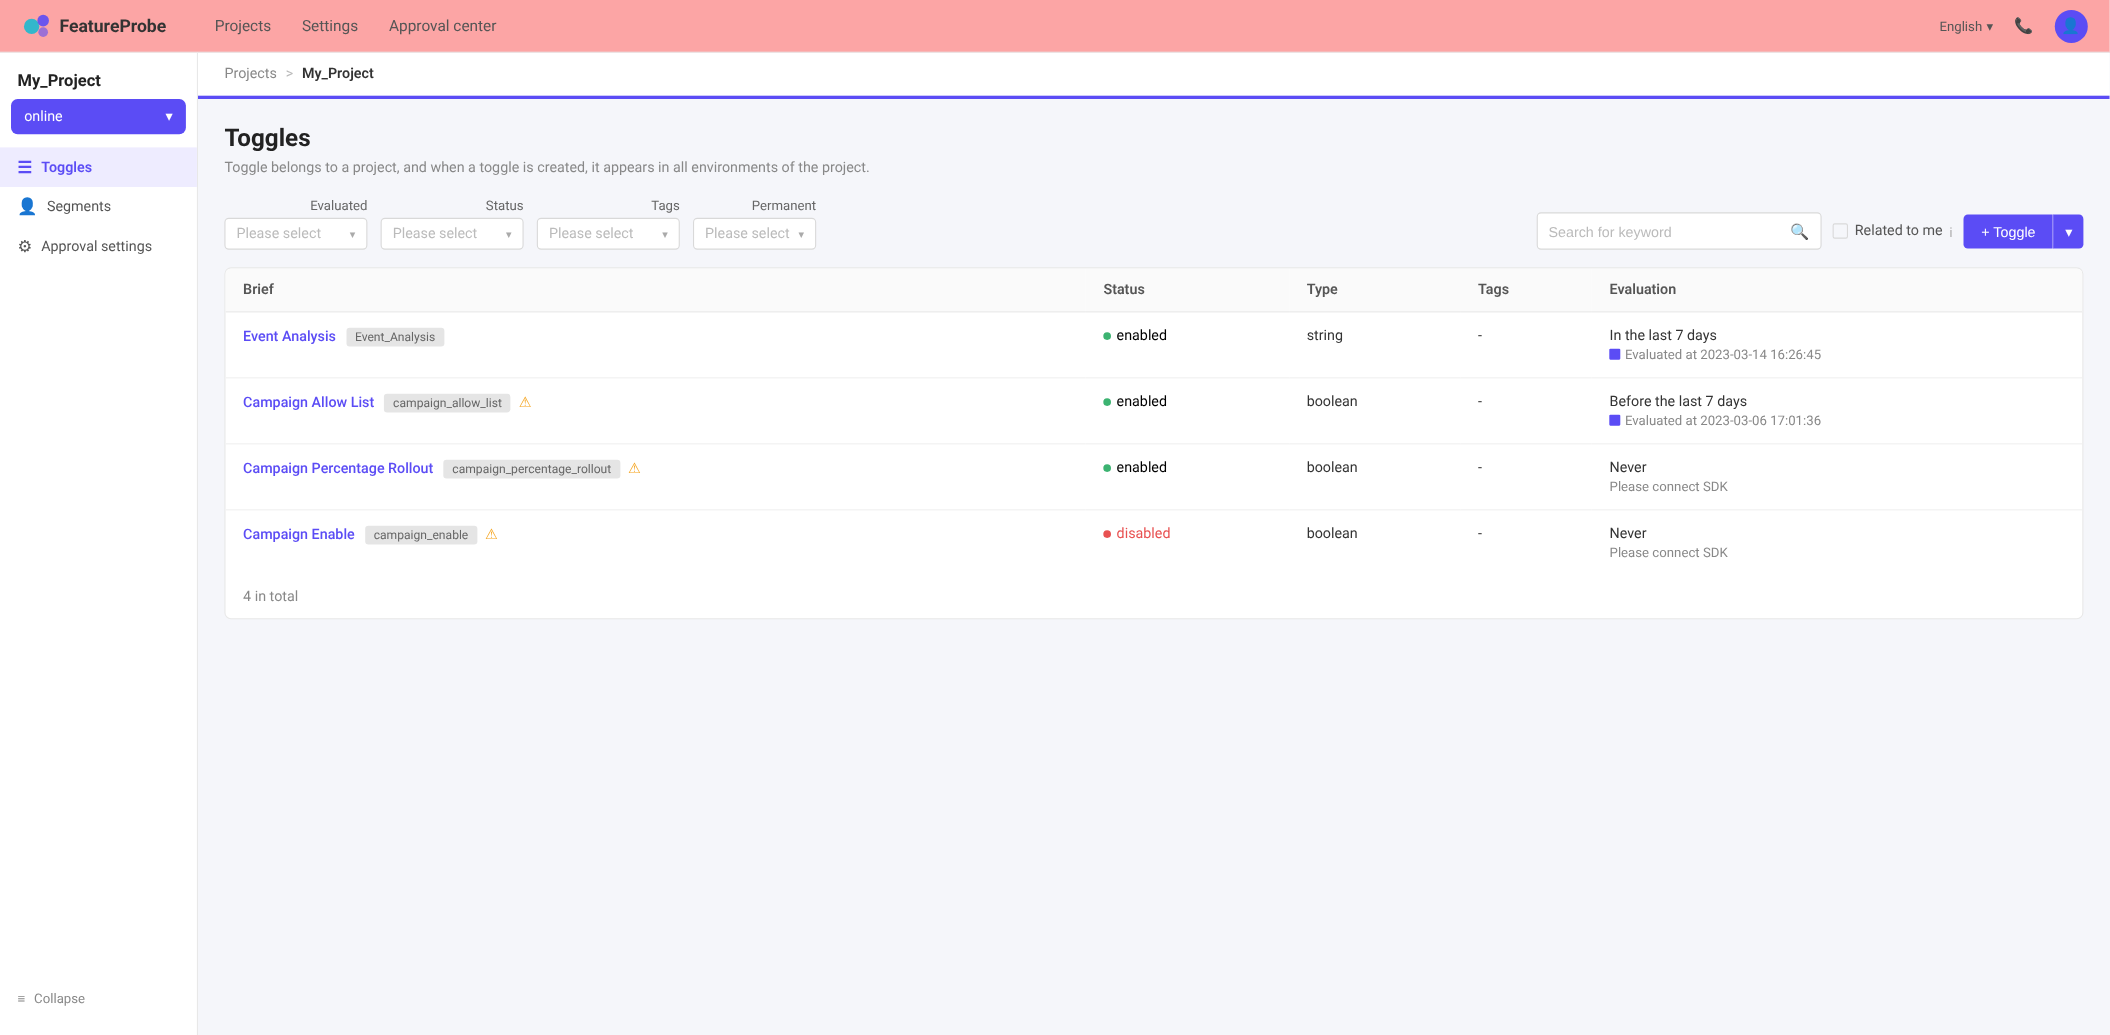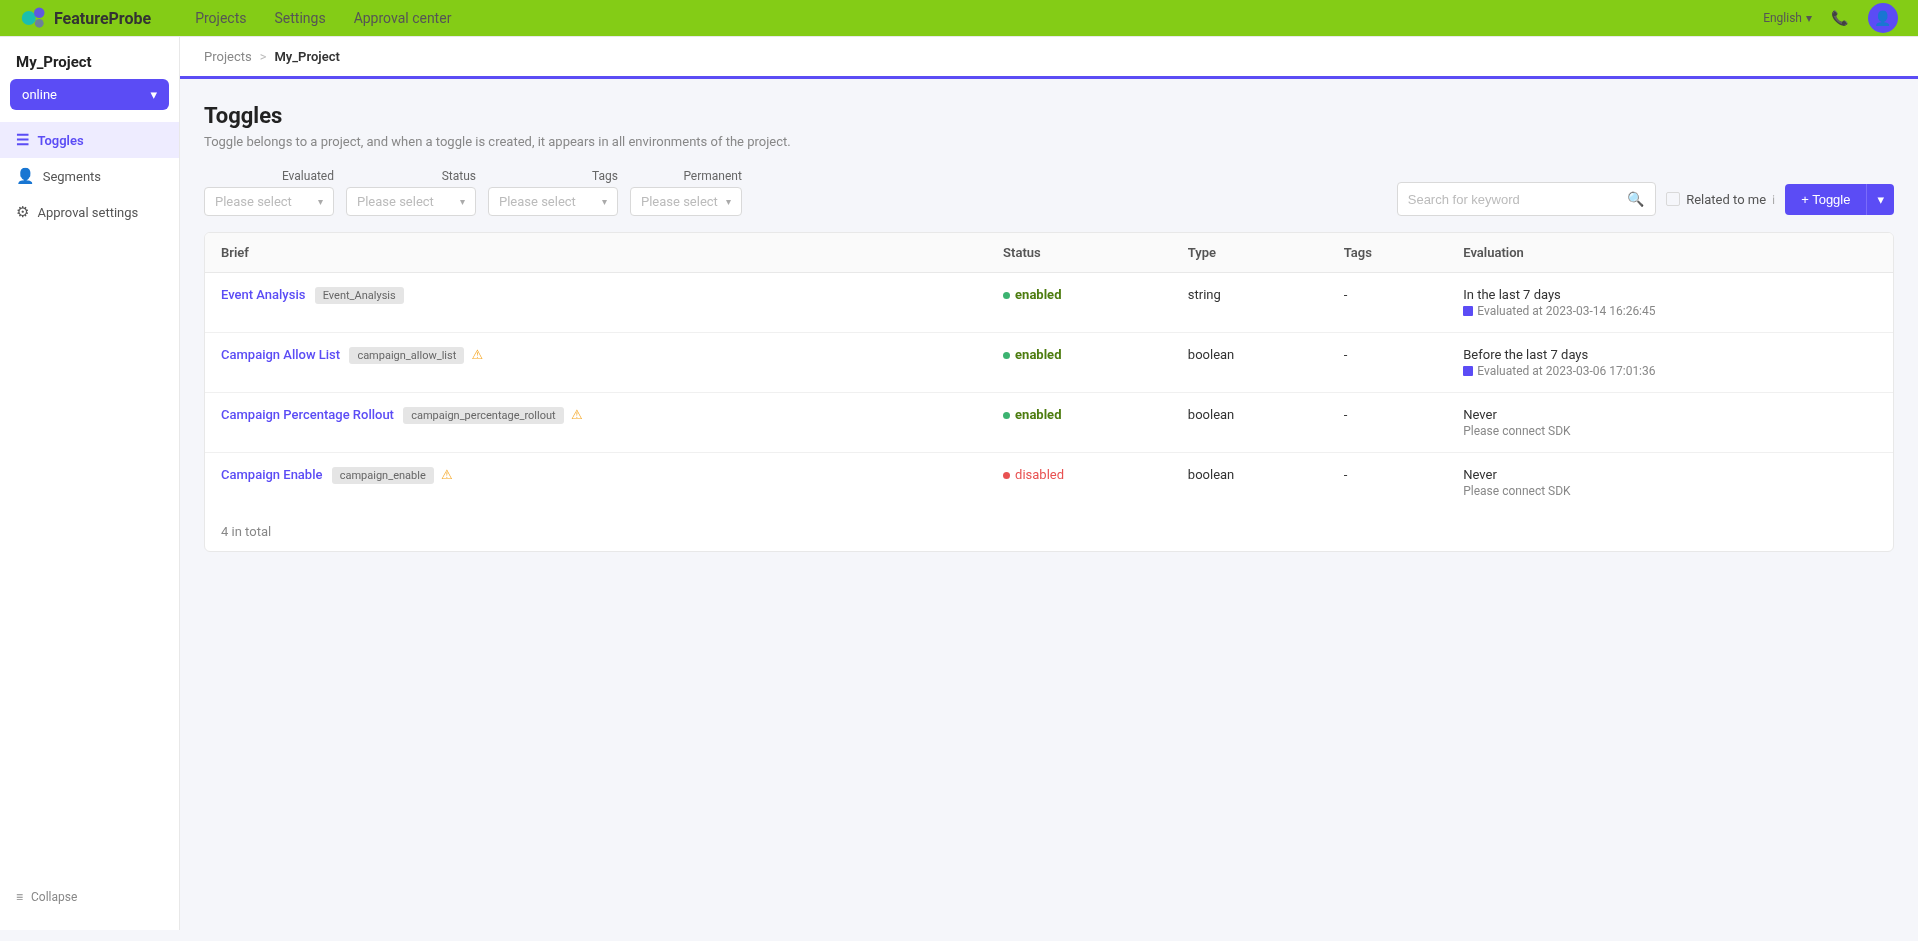--- a/index.html
+++ b/index.html
@@ -1,21 +1,21 @@
 <!DOCTYPE html>
 <html><head>
   <meta charset="utf-8">
   <style>
     * { box-sizing: border-box; margin: 0; padding: 0; }
     body { font-family: -apple-system, BlinkMacSystemFont, 'Segoe UI', Roboto, sans-serif; font-size: 14px; color: #333; background: #f5f6fa; }
 
     
     .topnav {
-      display: flex; align-items: center; height: 37px;
-      background: #84cc16; border-bottom: 1px solid #e8e8e8;
+      display: flex; align-items: center; height: 48px;
+      background: #fca5a5; border-bottom: 1px solid #e8e8e8;
       padding: 0 20px; gap: 32px;
     }
     .topnav-logo { display: flex; align-items: center; gap: 6px; font-weight: 700; font-size: 16px; color: #333; margin-right: 12px; }
     .topnav-logo-icon { width: 28px; height: 28px; }
     .topnav-links { display: flex; gap: 28px; flex: 1; }
     .topnav-link { color: #555; text-decoration: none; font-size: 14px; cursor: pointer; }
     .topnav-right { display: flex; align-items: center; gap: 16px; margin-left: auto; }
     .lang-selector { font-size: 12px; color: #555; cursor: pointer; display: flex; align-items: center; gap: 4px; }
     .avatar { width: 30px; height: 30px; border-radius: 50%; background: #5b4cf5; display: flex; align-items: center; justify-content: center; color: #fff; font-size: 14px; cursor: pointer; }
     .phone-icon { width: 24px; height: 24px; display: flex; align-items: center; justify-content: center; cursor: pointer; color: #555; }
@@ -104,21 +104,21 @@
       border-bottom: 1px solid #f0f0f0; vertical-align: top;
     }
     .table tr:last-child td { border-bottom: none; }
 
     .toggle-name { color: #5b4cf5; font-weight: 500; cursor: pointer; text-decoration: none; }
     .tag-badge {
       display: inline-block; background: #e5e5e5; color: #666;
       border-radius: 3px; padding: 2px 8px; font-size: 11px; margin-left: 6px;
     }
     .status-dot { display: inline-block; width: 7px; height: 7px; border-radius: 50%; margin-right: 5px; }
-    .status-enabled { color: #4d7c0f; font-weight: bold; }
+    .status-enabled { color: #000000; }
     .dot-enabled { background: #3cb371; }
     .status-disabled { color: #e85151; }
     .dot-disabled { background: #e85151; }
 
     .eval-time-bar { display: inline-block; width: 10px; height: 10px; background: #5b4cf5; border-radius: 1px; margin-right: 4px; vertical-align: middle; }
     .eval-row { display: flex; flex-direction: column; gap: 2px; }
     .eval-period { font-size: 13px; color: #333; }
     .eval-ts { font-size: 12px; color: #888; display: flex; align-items: center; }
 
     .total-row { padding: 12px 16px; font-size: 13px; color: #888; }

